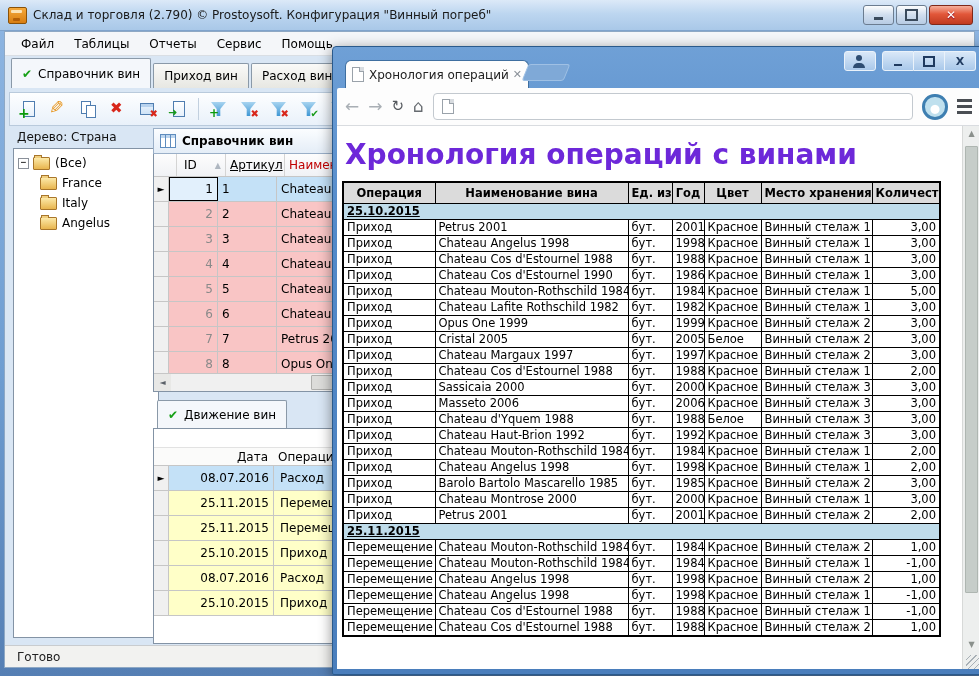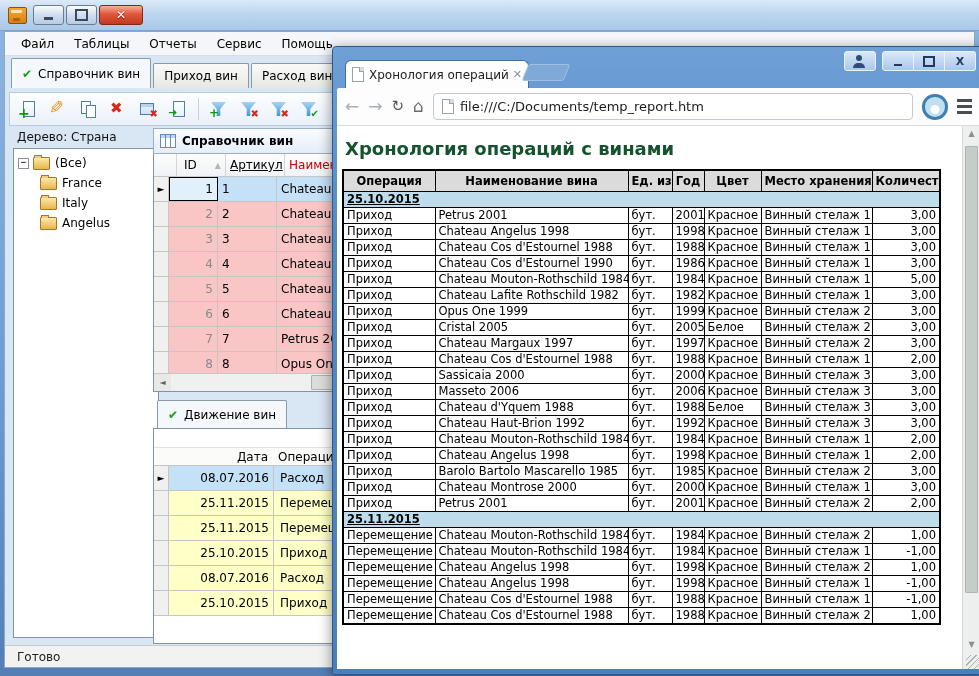--- a/index.html
+++ b/index.html
@@ -171,21 +171,21 @@
   .addr{flex:1;height:25px;background:#fff;border:1px solid #C3C9CF;border-radius:4px;
     display:flex;align-items:center;padding:0 8px;gap:6px;overflow:hidden;}
   .addr-text{font-size:13px;color:#1B1B1B;white-space:nowrap;}
   .drop-logo{width:20px;height:20px;border:3px solid #3E7FB1;border-radius:48% 48% 50% 50%;
     background:radial-gradient(circle at 50% 62%,#FFFFFF 0 4px,#BFE0EE 5px);}
   .burger{display:flex;flex-direction:column;gap:3px;}
   .burger i{width:15px;height:3px;background:#4A4E53;}
 
   .b-content{flex:1;background:#fff;position:relative;overflow:hidden;min-height:0;}
   .report{position:absolute;inset:0 17px 0 0;overflow:hidden;padding-left:5px;}
-  .report-title{font-size:18px;font-weight:bold;color:#14532d;margin:12px 12px 10px 3px;}
+  .report-title{font-size:28px;font-weight:bold;color:#6d28d9;margin:12px 12px 10px 3px;}
   table.rep{border-collapse:collapse;table-layout:fixed;width:597px;font-size:11.5px;}
   table.rep th,table.rep td{border:1px solid #000;padding:1px 3px;line-height:13px;overflow:hidden;white-space:nowrap;}
   table.rep{border:2px solid #000;}
   table.rep th{background:#DBDBDB;font-weight:bold;text-align:center;height:18px;}
   tr.grp td{background:#BFDCEA;font-weight:bold;}
   tr.grp td span{text-decoration:underline;}
   td.c3,td.c6{text-align:right;}
   .vscroll{position:absolute;top:0;right:0;bottom:0;width:17px;background:#EDEFEE;border-left:1px solid #D7D9D8;}
   .vs-up{position:absolute;top:3px;left:0;right:0;text-align:center;font-size:8px;color:#8A908C;}
   .vs-thumb{position:absolute;top:20px;left:2px;right:2px;height:445px;background:#C6CDC9;border:1px solid #AEB6B1;border-radius:1px;}
@@ -194,20 +194,21 @@
     background:repeating-linear-gradient(135deg,transparent 0 3px,#A8B0B6 3px 4px);}
 </style>
 </head>
 <body>
 
 <div id="stage">
 
   <div class="app-window">
     <div class="titlebar">
       <span class="app-icon"></span>
+      <span class="title-text">Склад и торговля (2.790) © Prostoysoft. Конфигурация "Винный погреб"</span>
       <span class="winbtns">
         <span class="wbtn">
             <span class="g-min"></span>
           </span>
         <span class="wbtn">
             <span class="g-max"></span>
           </span>
         <span class="wbtn wbtn-close">
             <span class="g-x">✕</span>
           </span>
@@ -452,21 +453,20 @@
         </span>
       </div>
     </div>
     <div class="b-toolbar">
       <span class="nav-ic">←</span>
       <span class="nav-ic">→</span>
       <span class="nav-ic nav-reload">↻</span>
       <span class="nav-ic nav-home">⌂</span>
       <span class="addr">
         <span class="page-ic"></span>
-        <span class="addr-text">file:///C:/Documents/temp_report.htm</span>
       </span>
       <span class="drop-logo"></span>
       <span class="burger">
           <i></i>
           <i></i>
           <i></i>
         </span>
     </div>
     <div class="b-content">
       <div class="report">

